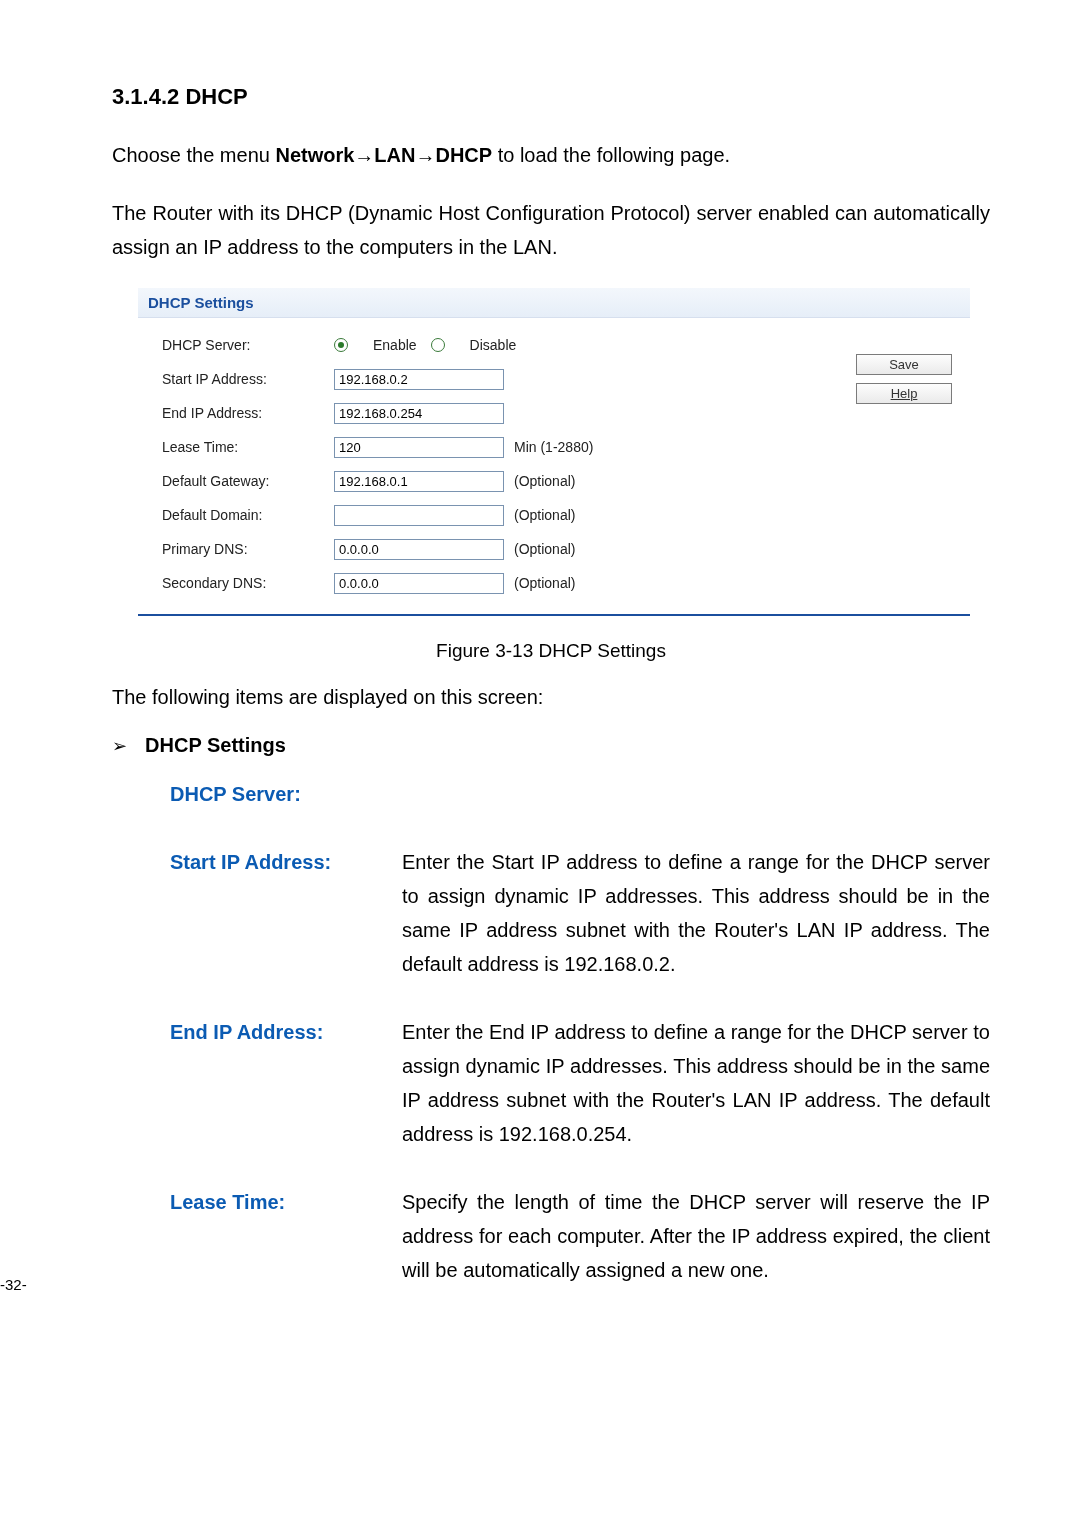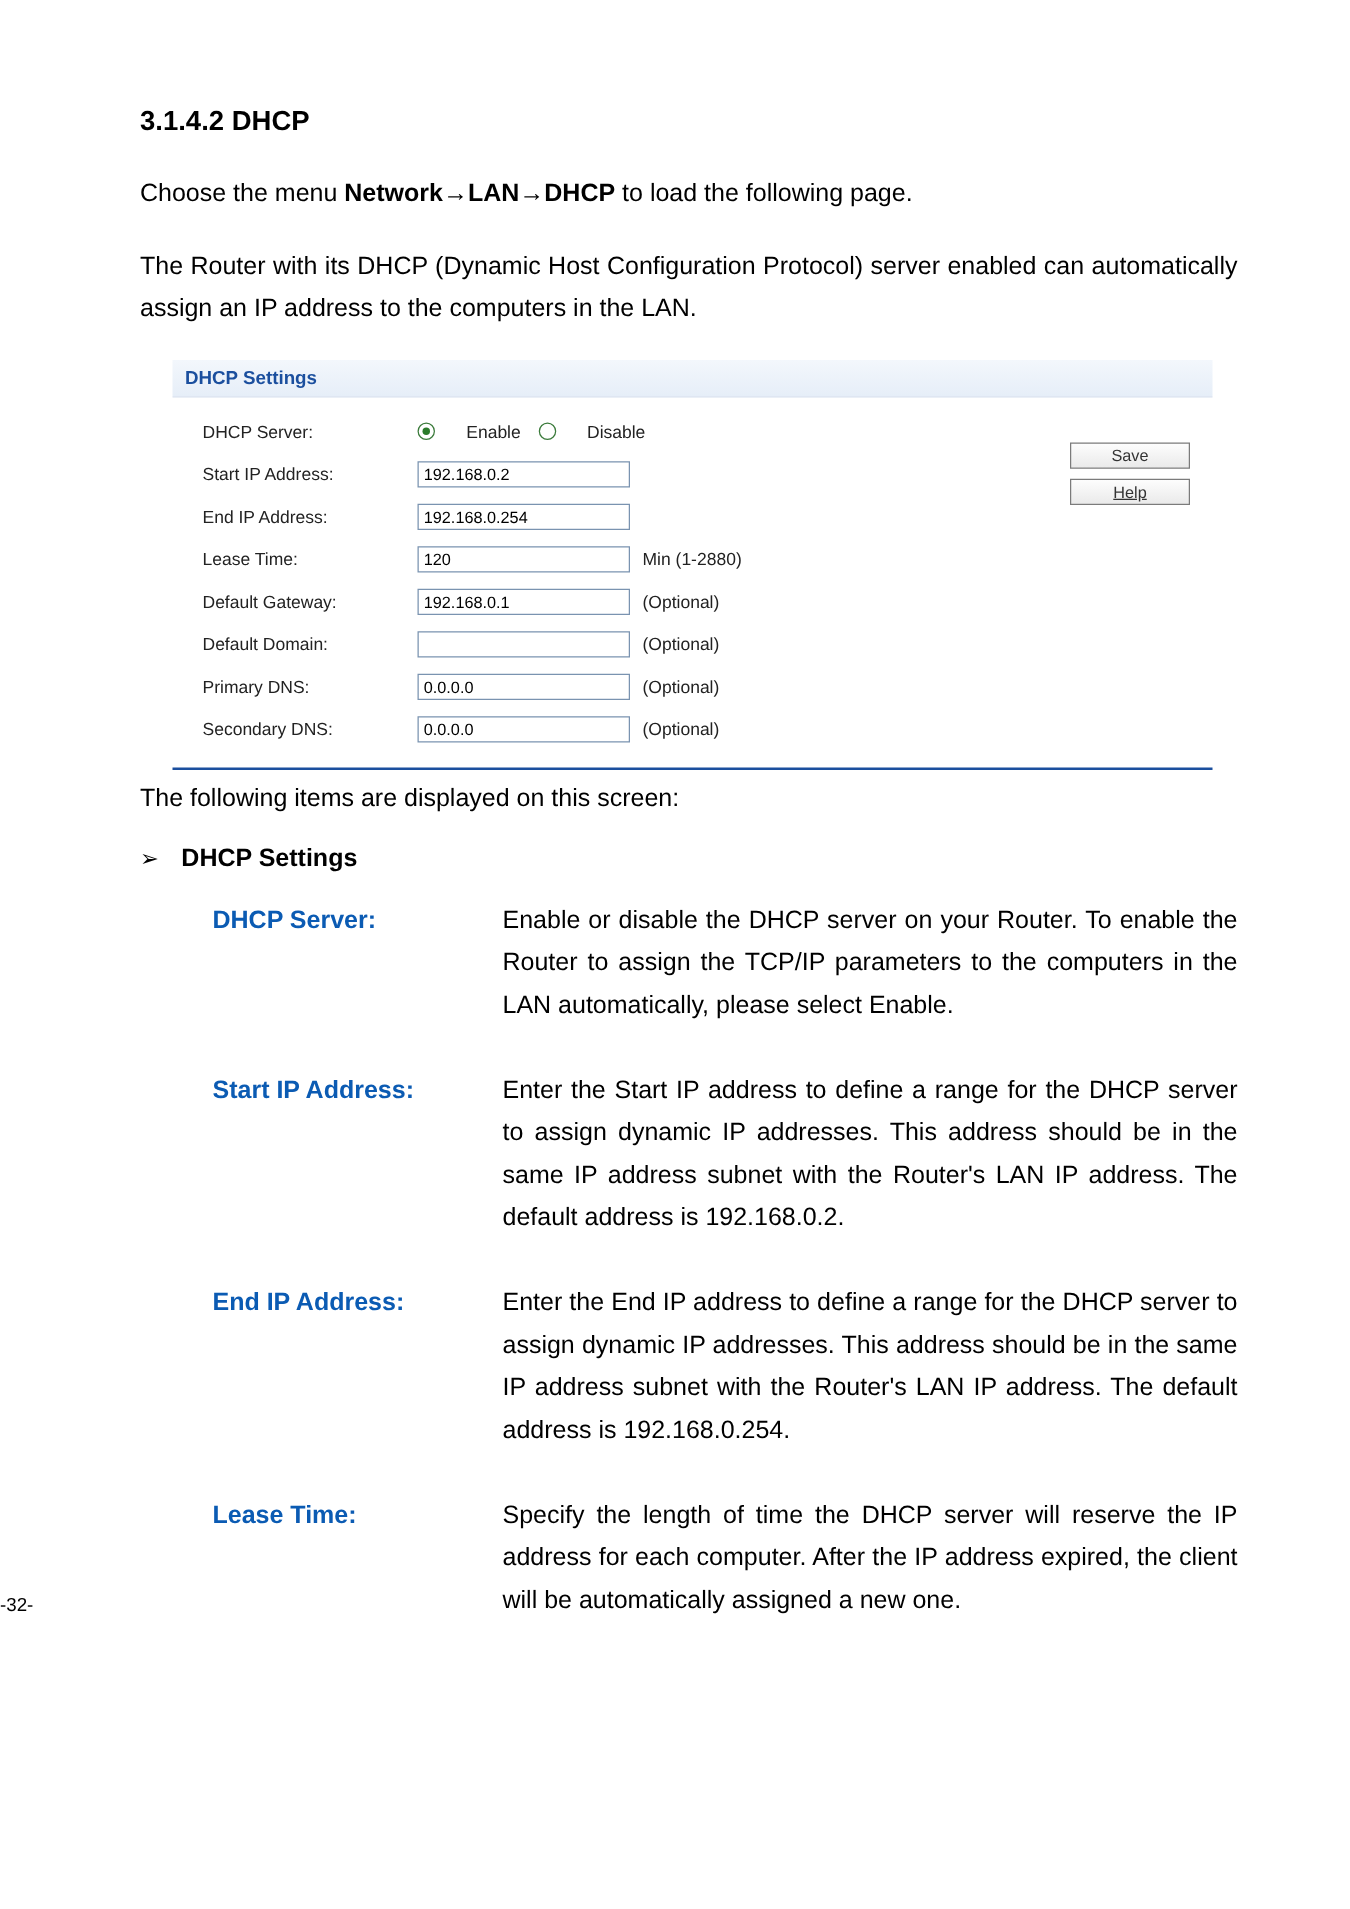--- a/index.html
+++ b/index.html
@@ -106,33 +106,33 @@
 
         </div>
         <div class="btn-col">
           <div class="btn">Save</div><br>
           <div class="btn help">Help</div>
         </div>
       </div>
     </div>
   </div>
 
+  <div class="fig-cap">Figure 3-13 DHCP Settings</div>
 
   <p class="para" style="margin-bottom:14px;">The following items are displayed on this screen:</p>
 
   <div class="bullet-row">
     <span class="bullet">➢</span>
     <span class="bul-title">DHCP Settings</span>
   </div>
 
   <div class="defs">
 
     <div class="drow">
       <div class="dlabel">DHCP Server:</div>
-      <div class="dval">Enable or disable the DHCP server on your Router. To enable the Router to assign the TCP/IP parameters to the computers in the LAN automatically, please select Enable.</div>
     </div>
 
     <div class="drow">
       <div class="dlabel">Start IP Address:</div>
       <div class="dval">Enter the Start IP address to define a range for the DHCP server to assign dynamic IP addresses. This address should be in the same IP address subnet with the Router's LAN IP address. The default address is 192.168.0.2.</div>
     </div>
 
     <div class="drow">
       <div class="dlabel">End IP Address:</div>
       <div class="dval">Enter the End IP address to define a range for the DHCP server to assign dynamic IP addresses. This address should be in the same IP address subnet with the Router's LAN IP address. The default address is 192.168.0.254.</div>

